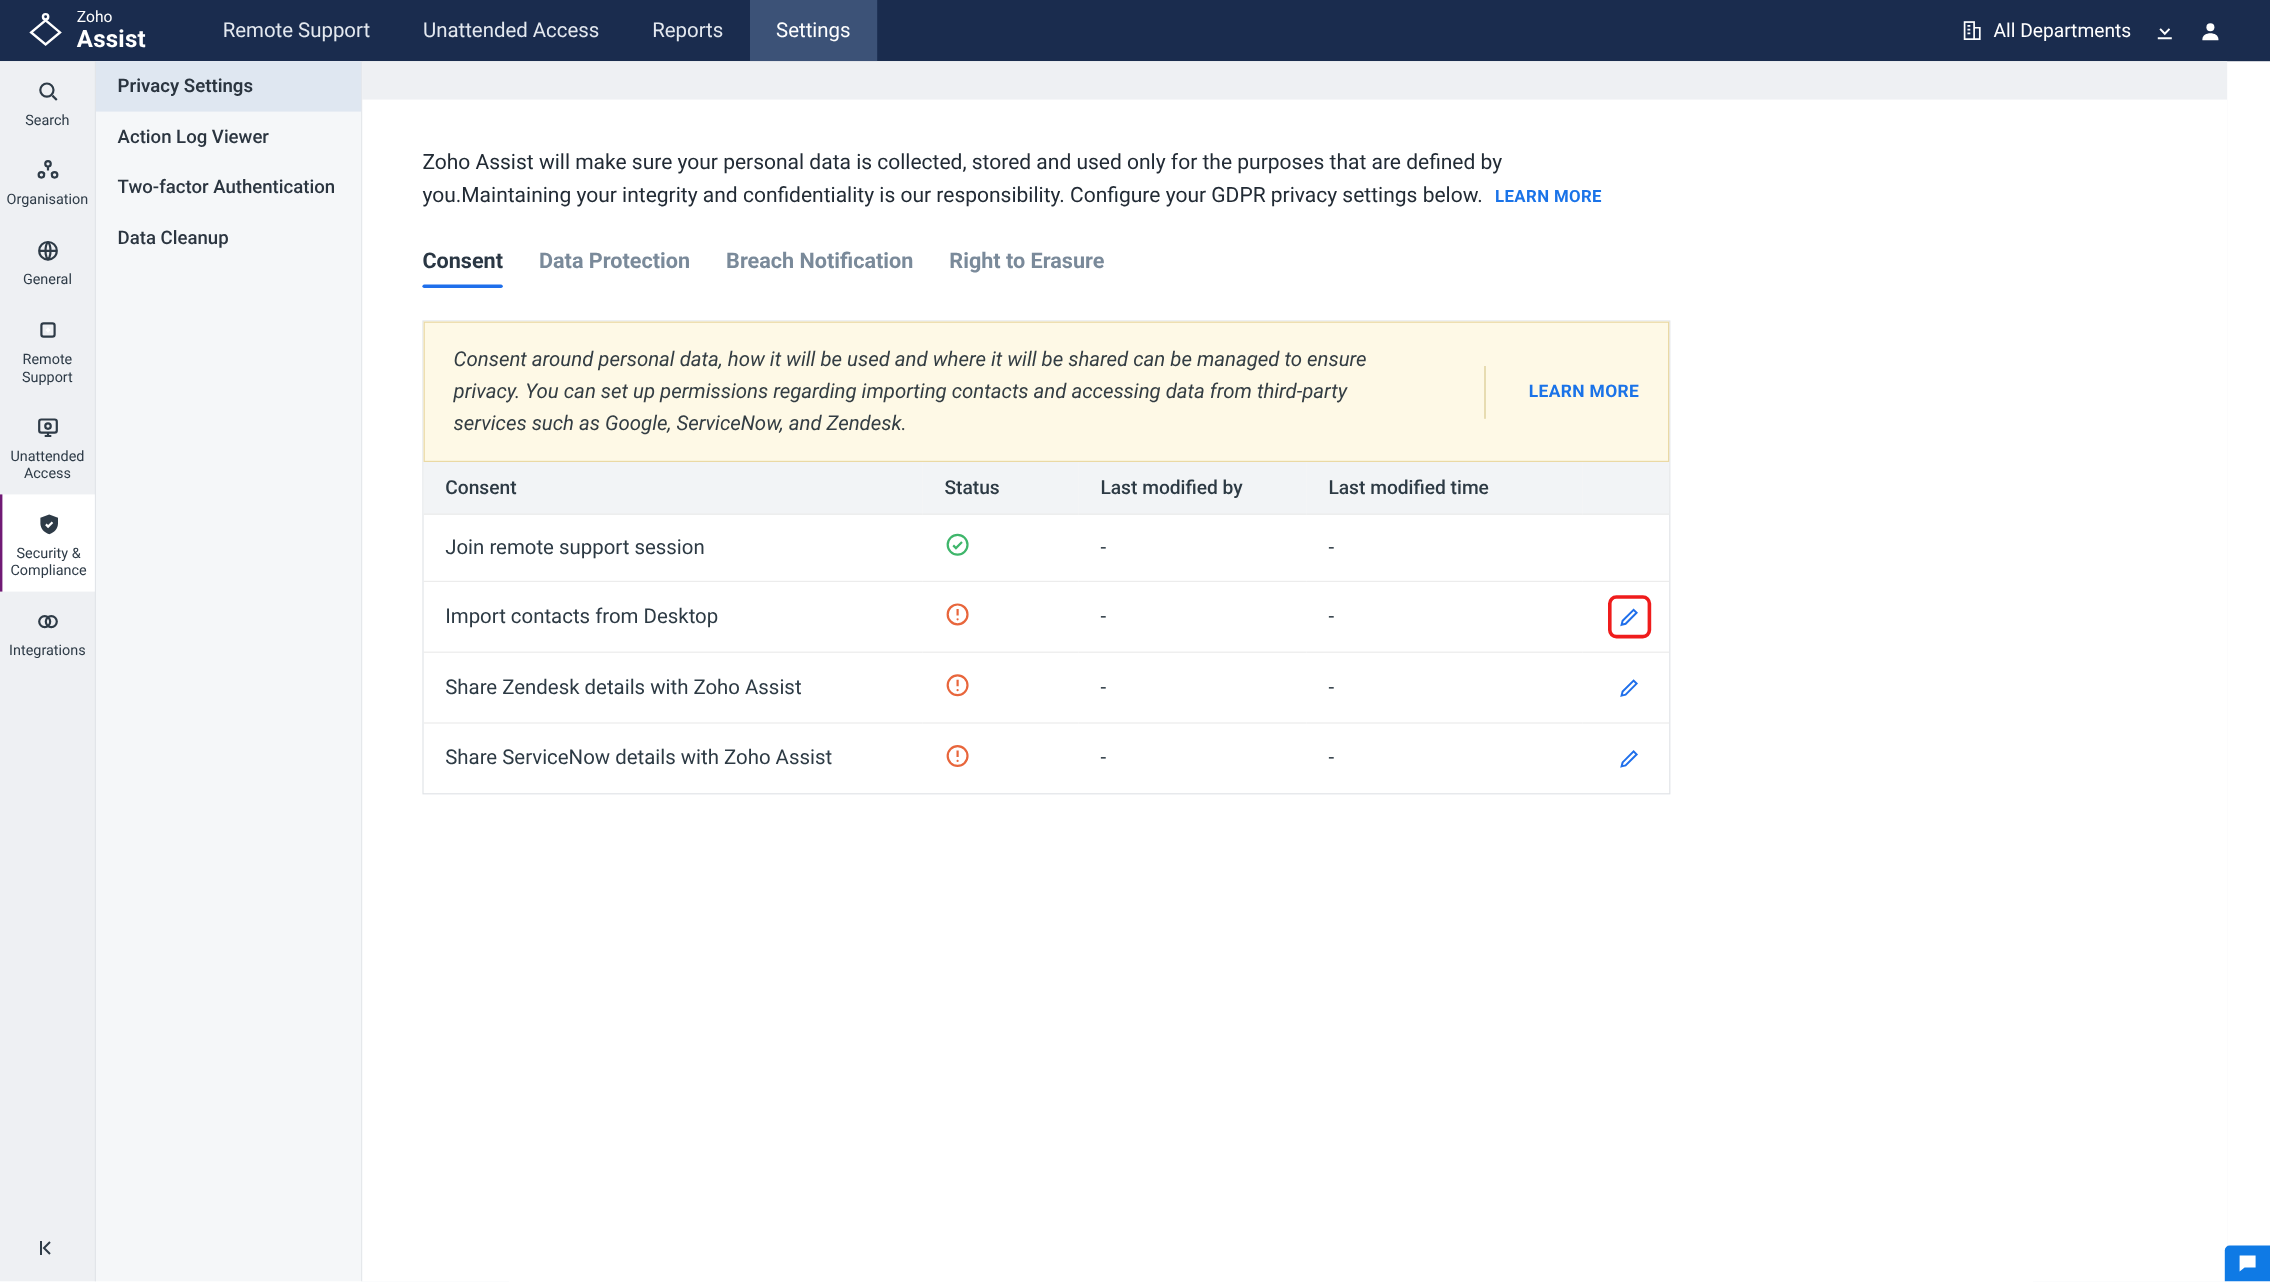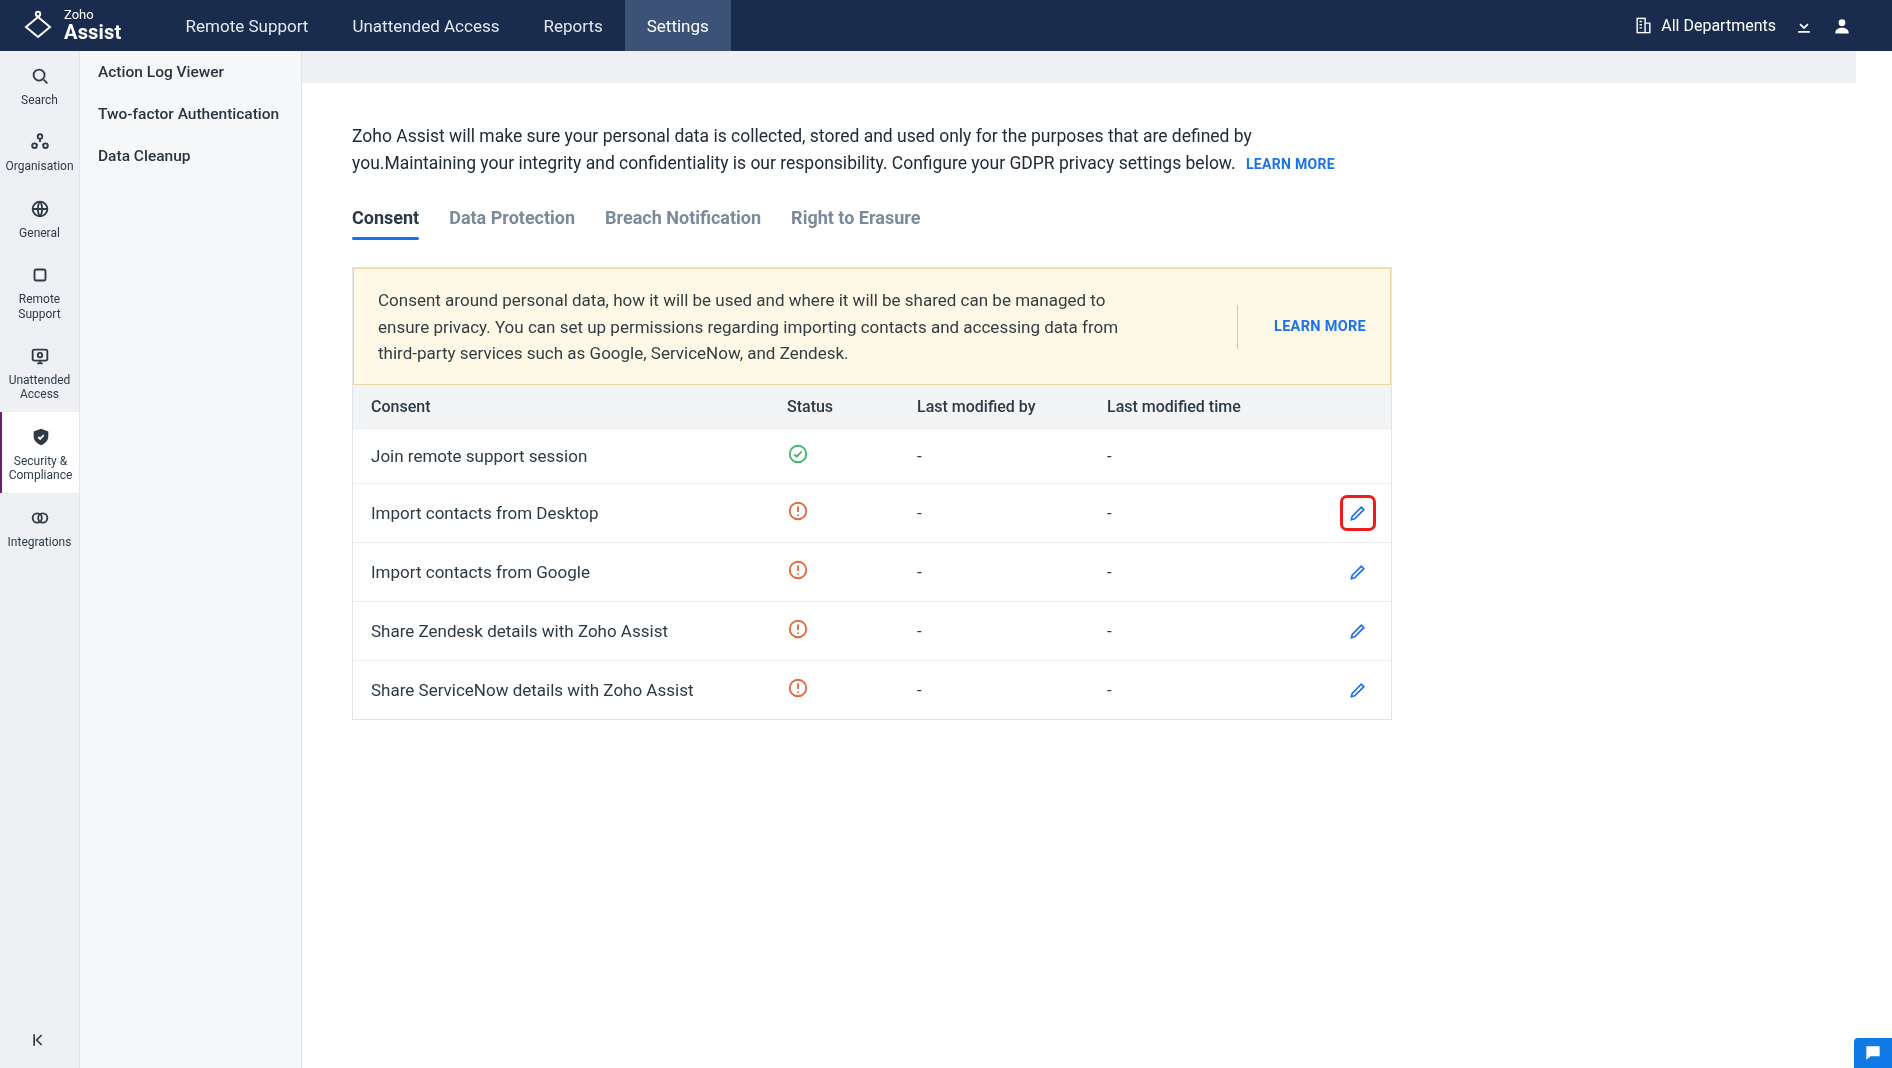--- a/index.html
+++ b/index.html
@@ -36,21 +36,21 @@
 .content { background:#fff; height:100%; padding:40px 50px; overflow:auto; }
 .intro { font-size:17.5px; color:#222b35; max-width:1020px; line-height:1.55; }
 .intro .link { color:#1a73e8; font-weight:700; font-size:14px; letter-spacing:.3px; margin-left:6px; cursor:pointer;}
 .tabs { display:flex; gap:30px; margin-top:30px; border-bottom:1px solid transparent;}
 .tab { font-size:18px; font-weight:700; color:#7a8a9a; padding-bottom:10px; cursor:pointer; position:relative;}
 .tab.active { color:#2a3744; }
 .tab.active::after { content:""; position:absolute; left:0; right:0; bottom:-2px; height:3.5px; background:#1f6feb; border-radius:2px;}
 
 .panel-box { border:1px solid #e1e4e8; margin-top:28px; max-width:1040px;}
 .notice { display:flex; align-items:center; background:#fef9e6; border:1px solid #ead9a4; padding:18px 24px; }
-.notice-text { font-size:17px; color:#333d43; line-height:1.55; max-width:780px; }
+.notice-text { font-size:17px; color:#333d43; line-height:1.55; max-width:780px;font-style:italic; }
 .notice-link { margin-left:auto; color:#1a73e8; font-weight:700; font-size:14.5px; letter-spacing:.3px; cursor:pointer; padding-left:36px; border-left:1px solid #d8c98f; height:44px; display:flex; align-items:center;}
 
 table { width:100%; border-collapse:collapse; }
 thead th { background:#f2f4f6; text-align:left; padding:12px 18px; font-size:16px; color:#2d3a44; font-weight:500;}
 tbody td { padding:14px 18px; font-size:17px; color:#2d3a44; border-top:1px solid #ececec; }
 .status-cell { text-align:left; }
 .edit-cell { text-align:right; width:72px;}
 .edit-btn { display:inline-flex; align-items:center; justify-content:center; width:30px; height:30px; cursor:pointer; border-radius:4px;}
 .edit-btn.hl { outline:3px solid #ef1c1c; outline-offset:0; border-radius:4px;}
 .s-icon { width:22px; height:22px; }
@@ -160,20 +160,21 @@
       <div>Integrations</div>
     </div>
     <div class="rail-collapse">
     <svg viewBox="0 0 24 24" width="20" height="20" fill="none" stroke="#2e3b47" stroke-width="2">
         <path d="M14 6l-6 6 6 6M5 5v14"></path>
       </svg>
   </div>
 </div>
 
 <div class="sidebar2" id="sidebar2">
+    <div class="sb-item active">Privacy Settings</div>
     <div class="sb-item">Action Log Viewer</div>
     <div class="sb-item">Two-factor Authentication</div>
     <div class="sb-item">Data Cleanup</div>
   </div>
 
 <div class="content-wrap">
   <div class="content">
     <p class="intro">
       <span>Zoho Assist will make sure your personal data is collected, stored and used only for the purposes that are defined by you.Maintaining your integrity and confidentiality is our responsibility. Configure your GDPR privacy settings below.</span>
       <span class="link">LEARN MORE</span>
@@ -222,64 +223,49 @@
                   </svg></span></td>
               <td>-</td>
               <td>-</td>
               <td class="edit-cell"><span class="edit-btn hl">
                   <svg viewBox="0 0 24 24" width="20" height="20" fill="none" stroke="#1f6feb" stroke-width="2">
                     <path d="M4 20l4-1 11-11-3-3L5 16l-1 4z"></path>
                   </svg>
                 </span></td>
             </tr>
             <tr>
-              <td>Import contacts from Google</td>
+              <td>Share Zendesk details with Zoho Assist</td>
               <td class="status-cell"><span><svg class="s-icon" viewBox="0 0 24 24" fill="none" stroke="#e8663c" stroke-width="2">
                     <circle cx="12" cy="12" r="9"></circle>
                     <path d="M12 7v6"></path>
                     <circle cx="12" cy="16.5" r="1" fill="#e8663c" stroke="none"></circle>
                   </svg></span></td>
               <td>-</td>
               <td>-</td>
               <td class="edit-cell"><span class="edit-btn">
                   <svg viewBox="0 0 24 24" width="20" height="20" fill="none" stroke="#1f6feb" stroke-width="2">
                     <path d="M4 20l4-1 11-11-3-3L5 16l-1 4z"></path>
                   </svg>
                 </span></td>
             </tr>
             <tr>
-              <td>Share Zendesk details with Zoho Assist</td>
+              <td>Share ServiceNow details with Zoho Assist</td>
               <td class="status-cell"><span><svg class="s-icon" viewBox="0 0 24 24" fill="none" stroke="#e8663c" stroke-width="2">
                     <circle cx="12" cy="12" r="9"></circle>
                     <path d="M12 7v6"></path>
                     <circle cx="12" cy="16.5" r="1" fill="#e8663c" stroke="none"></circle>
                   </svg></span></td>
               <td>-</td>
               <td>-</td>
               <td class="edit-cell"><span class="edit-btn">
                   <svg viewBox="0 0 24 24" width="20" height="20" fill="none" stroke="#1f6feb" stroke-width="2">
                     <path d="M4 20l4-1 11-11-3-3L5 16l-1 4z"></path>
                   </svg>
                 </span></td>
             </tr>
-            <tr>
-              <td>Share ServiceNow details with Zoho Assist</td>
-              <td class="status-cell"><span><svg class="s-icon" viewBox="0 0 24 24" fill="none" stroke="#e8663c" stroke-width="2">
-                    <circle cx="12" cy="12" r="9"></circle>
-                    <path d="M12 7v6"></path>
-                    <circle cx="12" cy="16.5" r="1" fill="#e8663c" stroke="none"></circle>
-                  </svg></span></td>
-              <td>-</td>
-              <td>-</td>
-              <td class="edit-cell"><span class="edit-btn">
-                  <svg viewBox="0 0 24 24" width="20" height="20" fill="none" stroke="#1f6feb" stroke-width="2">
-                    <path d="M4 20l4-1 11-11-3-3L5 16l-1 4z"></path>
-                  </svg>
-                </span></td>
-            </tr>
           </tbody>
       </table>
     </div>
   </div>
 </div>
 
 <div class="chat-fab">
   <svg viewBox="0 0 24 24" width="20" height="20" fill="#fff">
       <path d="M4 4h16v12H9l-5 4V4z"></path>
     </svg>

